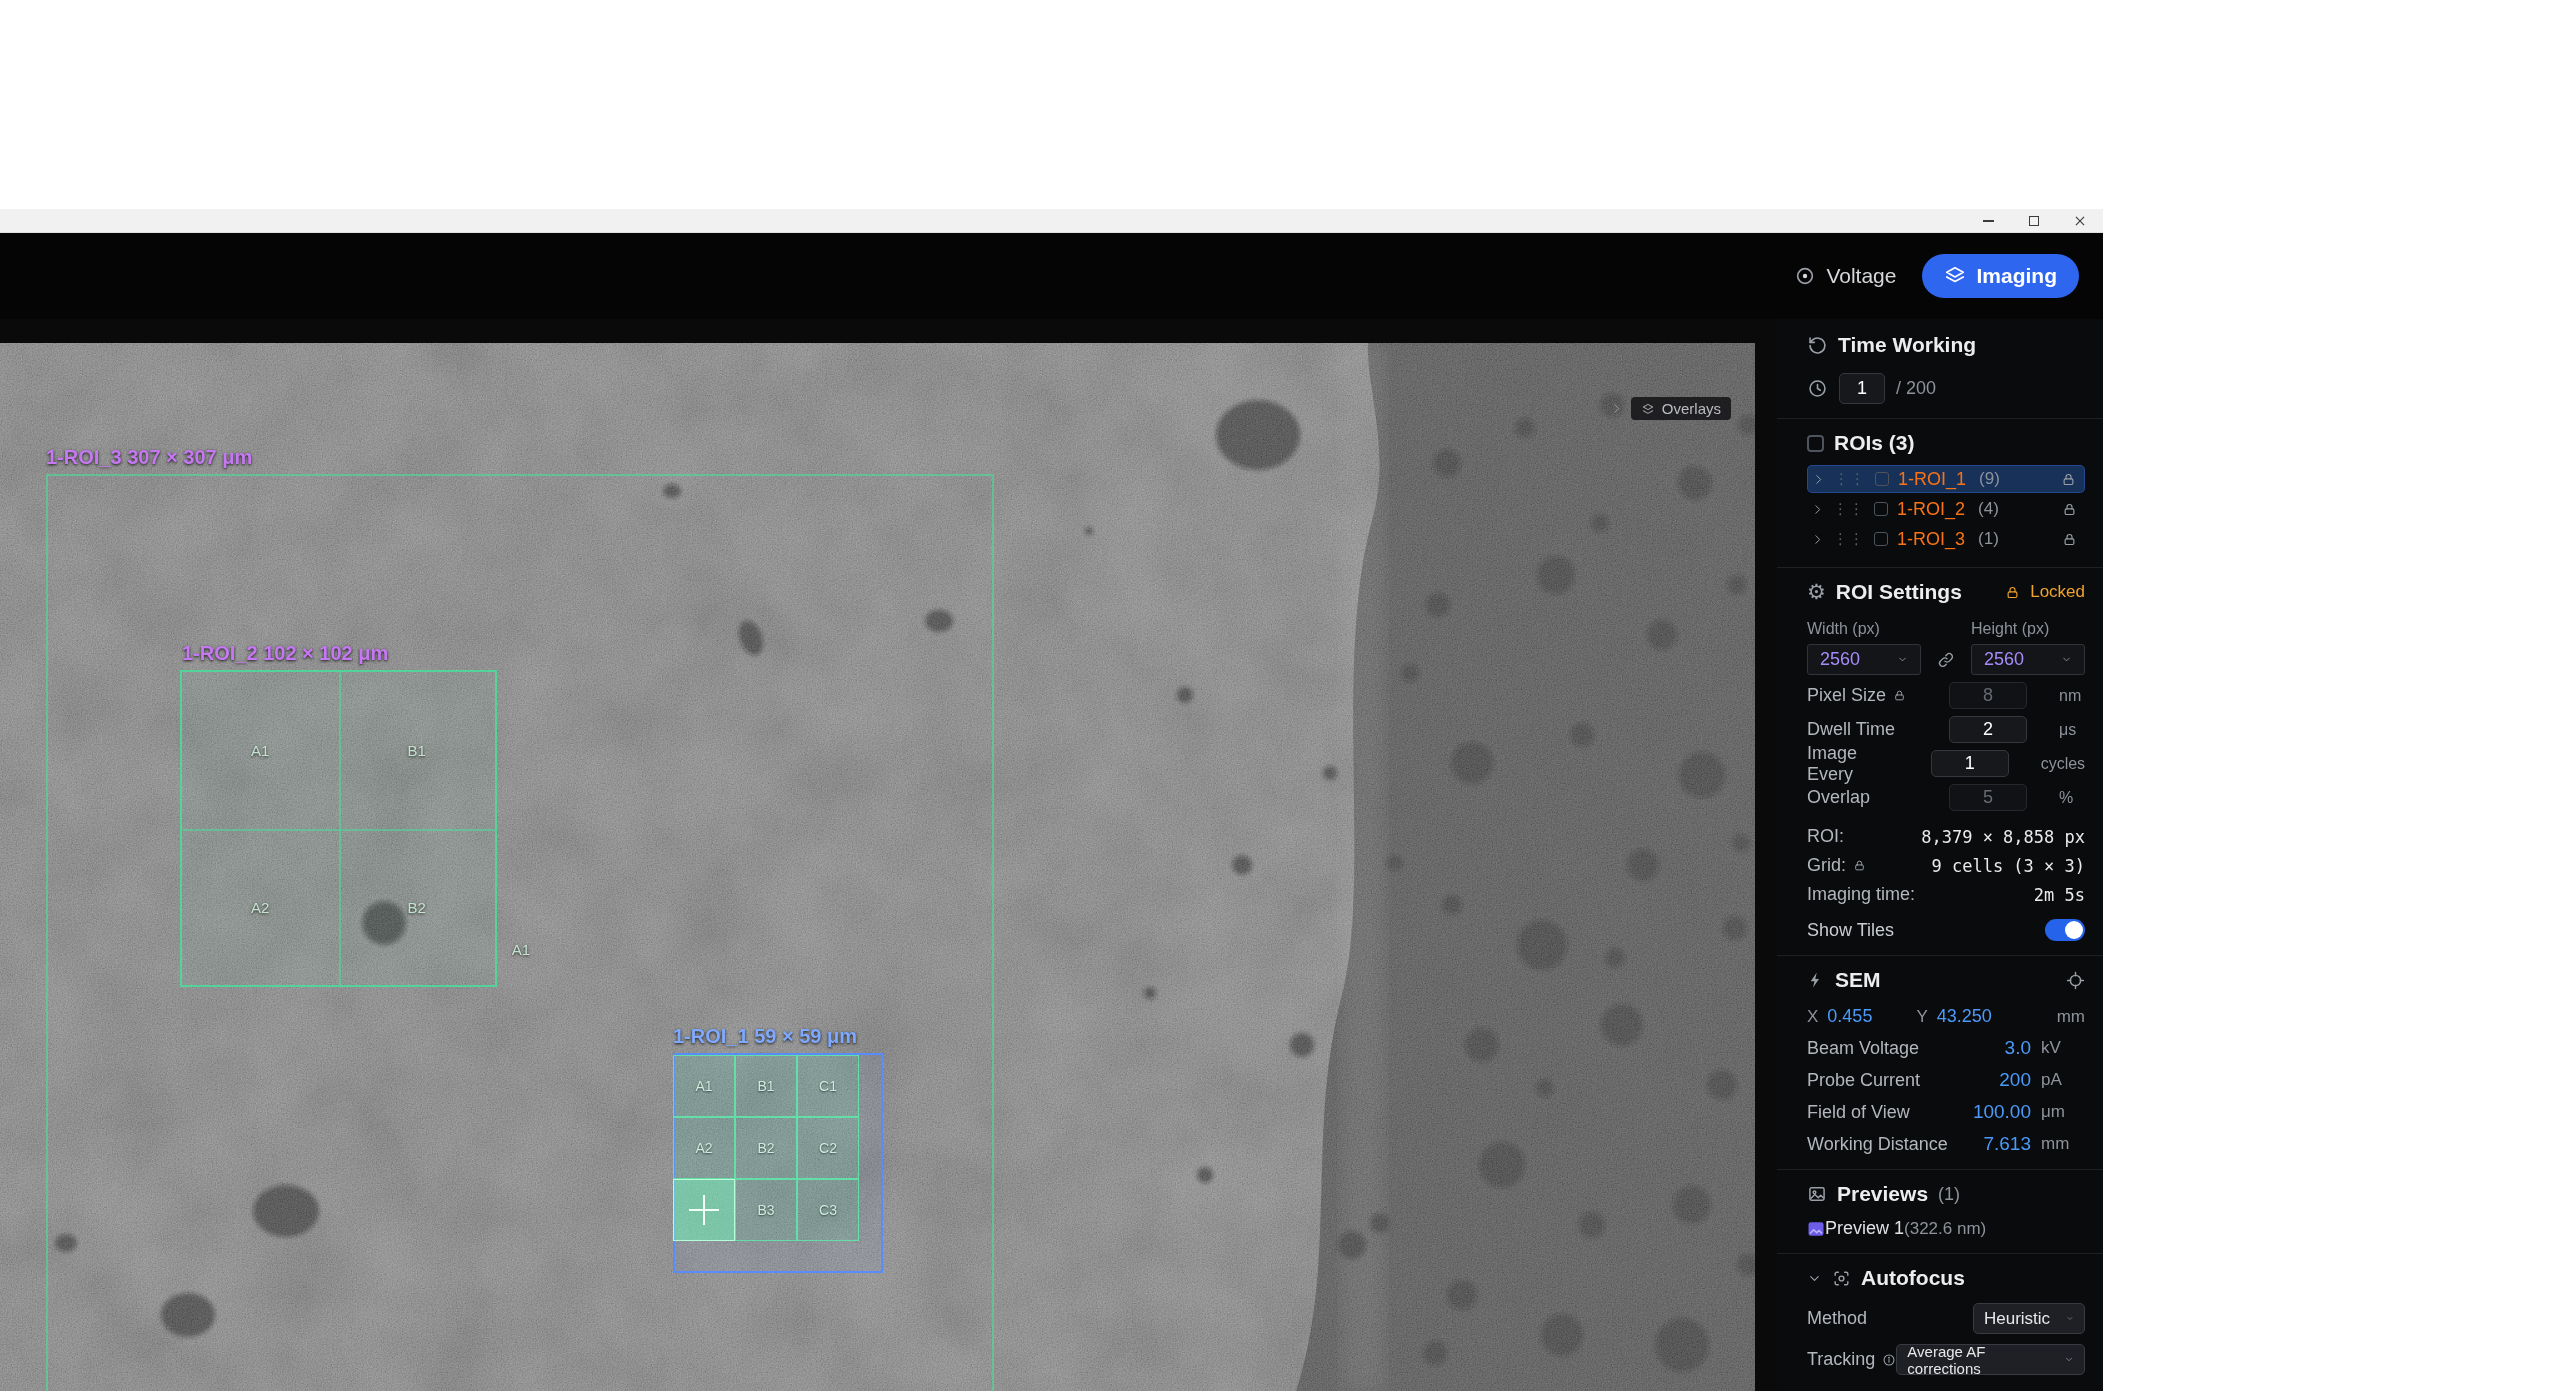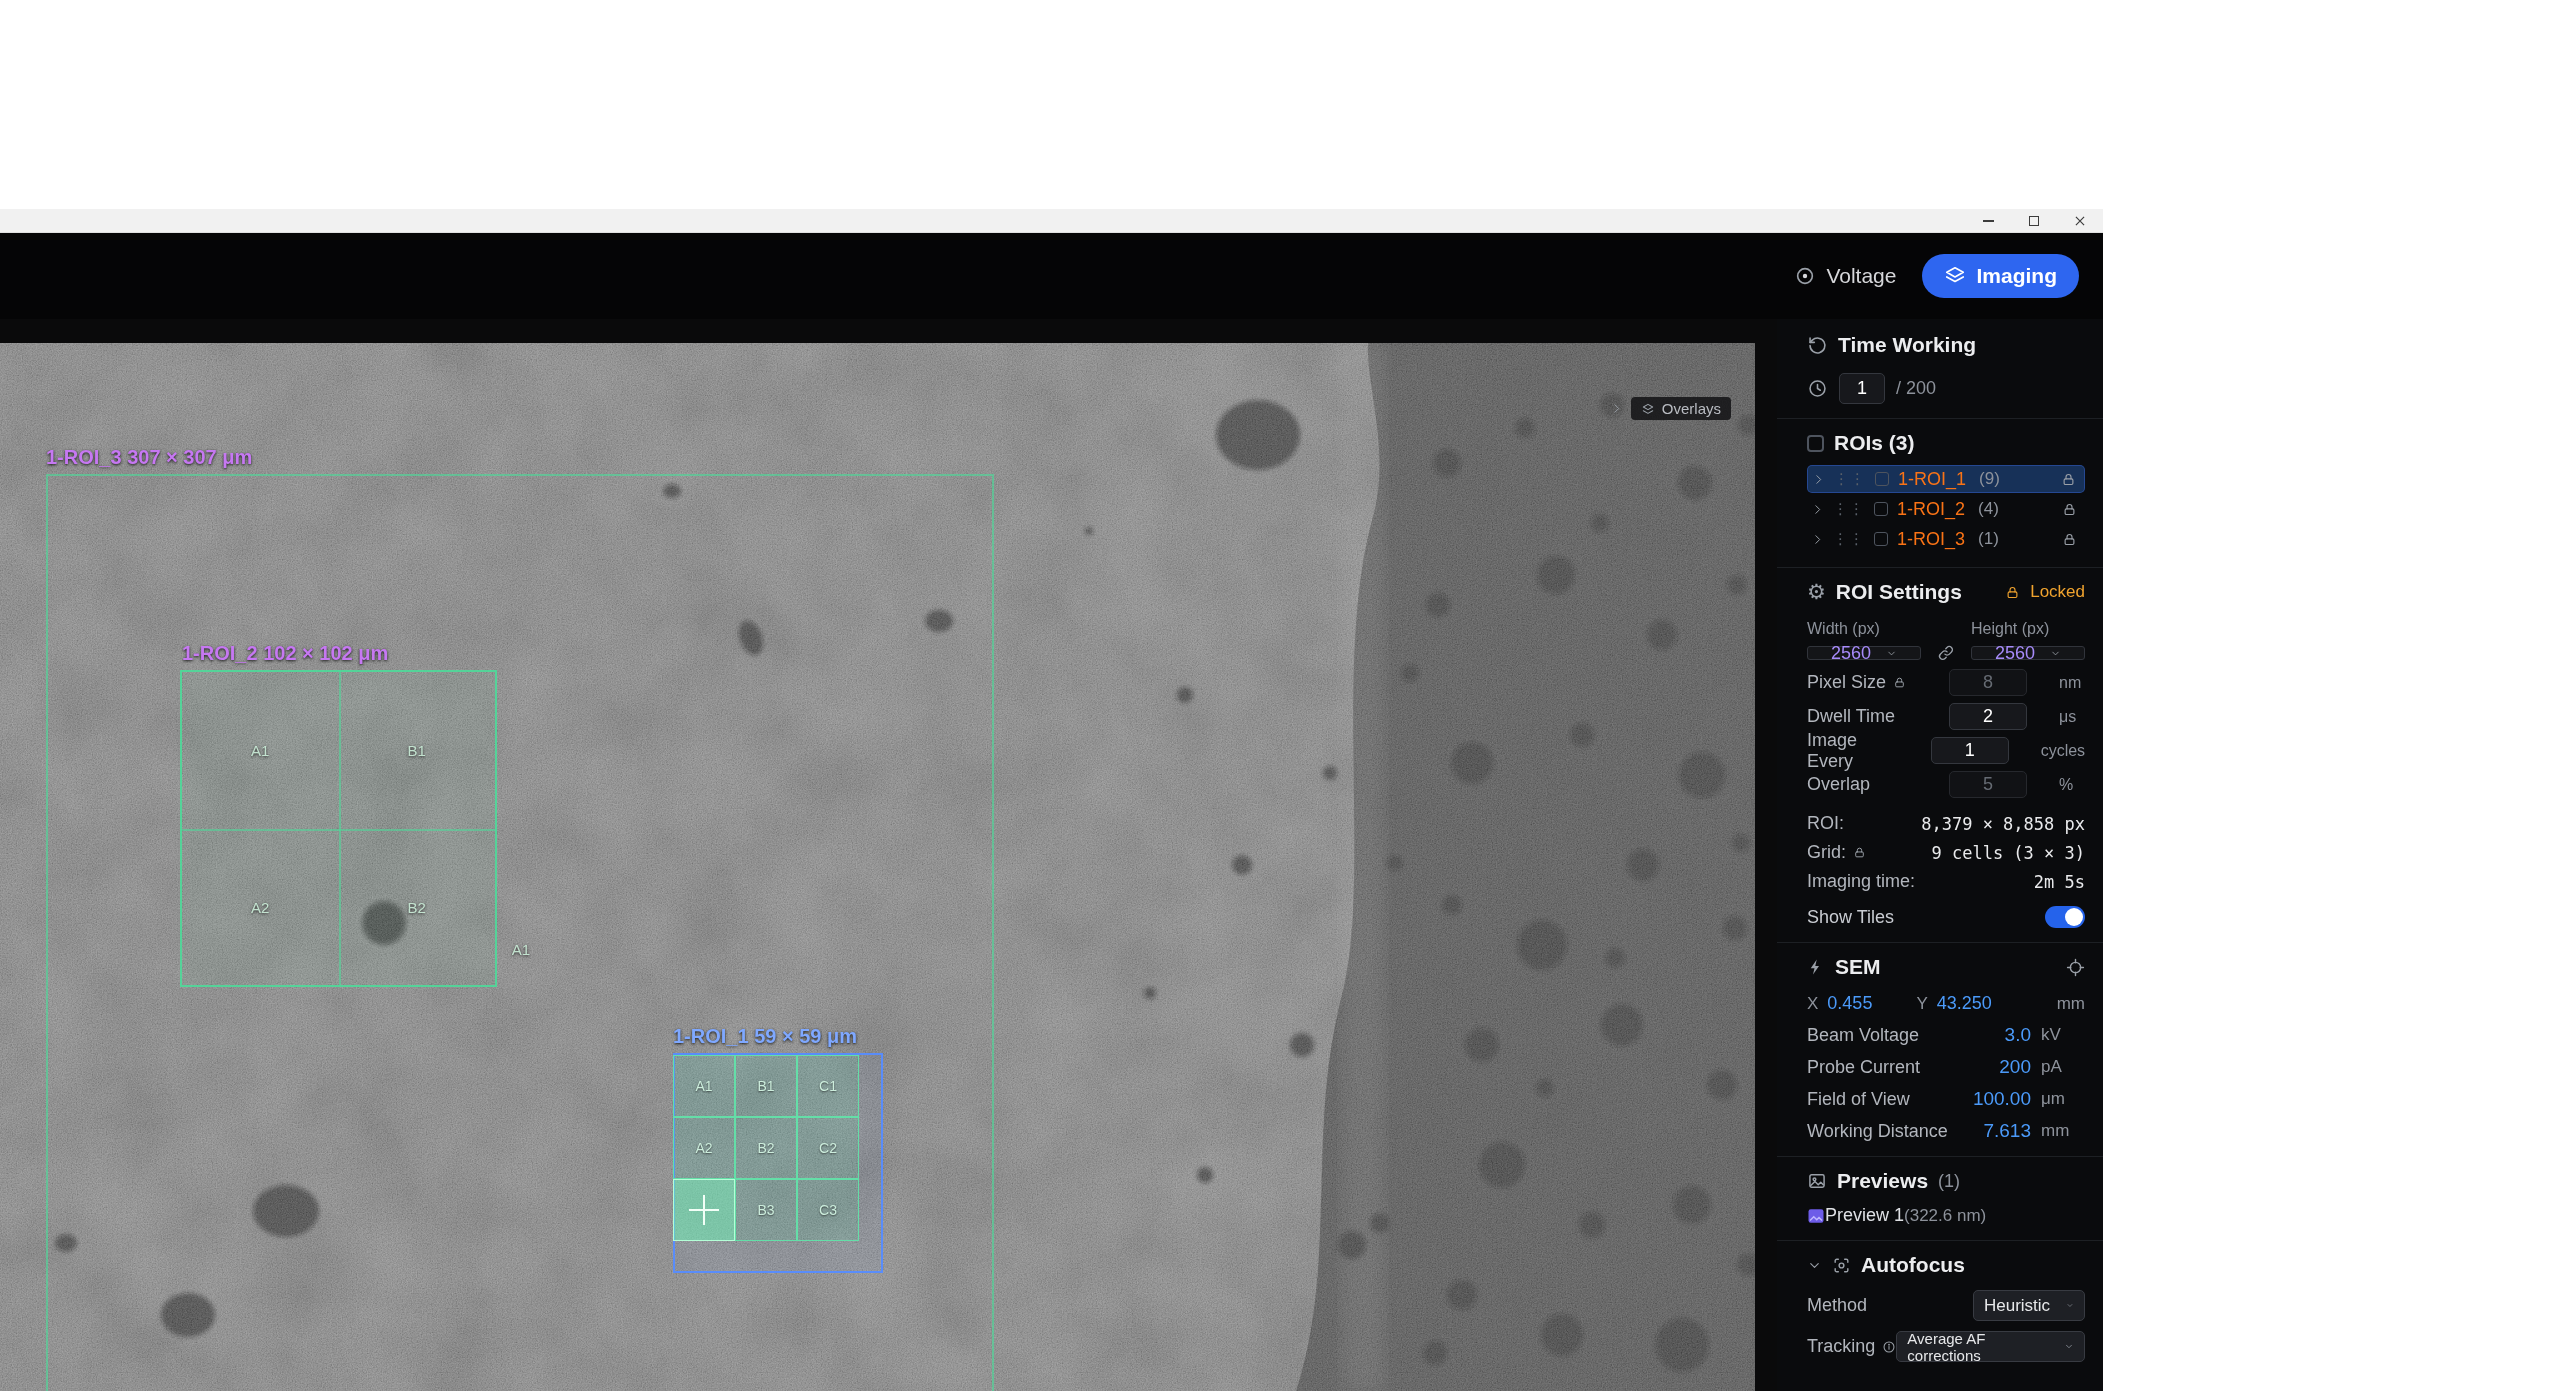--- a/index.html
+++ b/index.html
@@ -94,22 +94,22 @@
   .roi-row .name { color: #f97316; font-size: 18px; }
   .roi-row .cnt { color: #8d929b; font-size: 17px; margin-left: 4px; }
   .drag-dots { color: #596069; font-size: 15px; letter-spacing: 1px; font-family: "DejaVu Sans", sans-serif; }
 
   .locked-lbl { color: #f0a32e; font-size: 17px; font-weight: 400; }
 
   .wh-labels { display: flex; margin-top: 16px; font-size: 16px; color: #8d929b; }
   .wh-labels span:nth-child(1) { width: 114px; }
   .wh-labels span:nth-child(2) { width: 50px; }
   .wh-row { display: flex; align-items: center; margin-top: 6px; }
-  .wh-select { width: 114px; height: 14px; background: #141518; border: 1px solid #31343b; border-radius: 3px;
-               display: flex; align-items: center; padding: 0 23px; }
+  .wh-select { width: 114px; height: 31px; background: #141518; border: 1px solid #31343b; border-radius: 3px;
+               display: flex; align-items: center; padding: 0 12px; }
   .wh-val { color: #a78bfa; font-size: 18px; }
   .wh-link { width: 50px; display: flex; justify-content: center; }
 
   .prow { display: flex; align-items: center; margin-top: 7px; height: 27px; gap: 23px; }
   .plabel { color: #b2b6bd; font-size: 18px; display: flex; align-items: center; gap: 7px; }
   .pinput { width: 78px; height: 27px; background: #17181c; border: 1px solid #34373e; border-radius: 5px;
             color: #ffffff; font-size: 18px; display: flex; align-items: center; justify-content: center; margin-left: auto; }
   .pinput.dis { background: #111215; border-color: #26282d; color: #666b73; }
   .punit { margin-left: 9px; color: #8d929b; font-size: 16px; min-width: 26px; }
 

